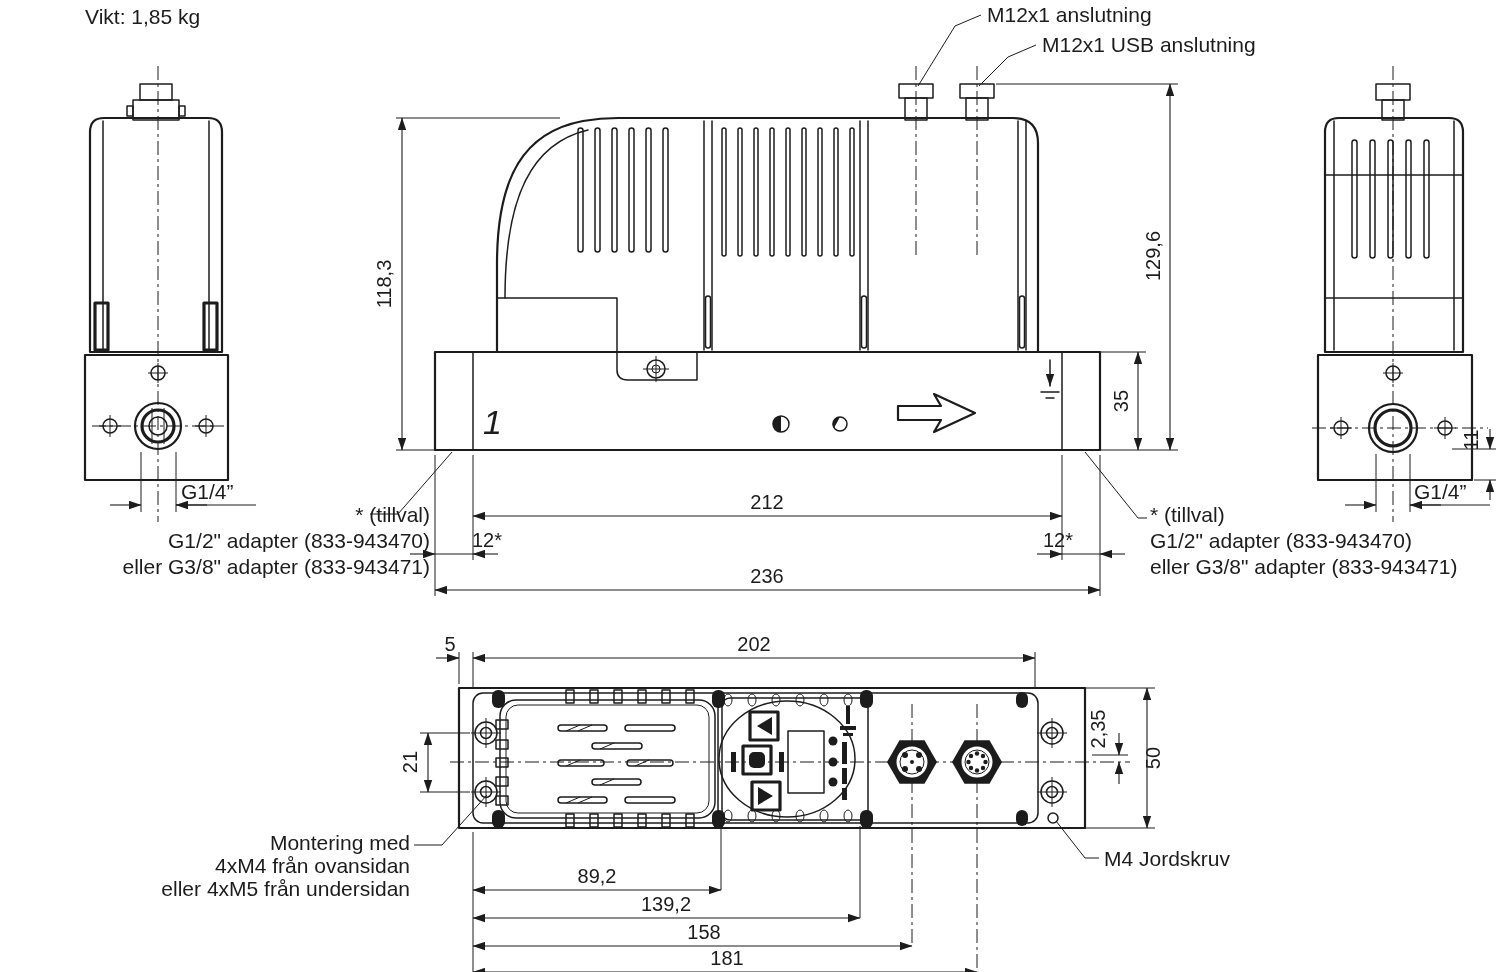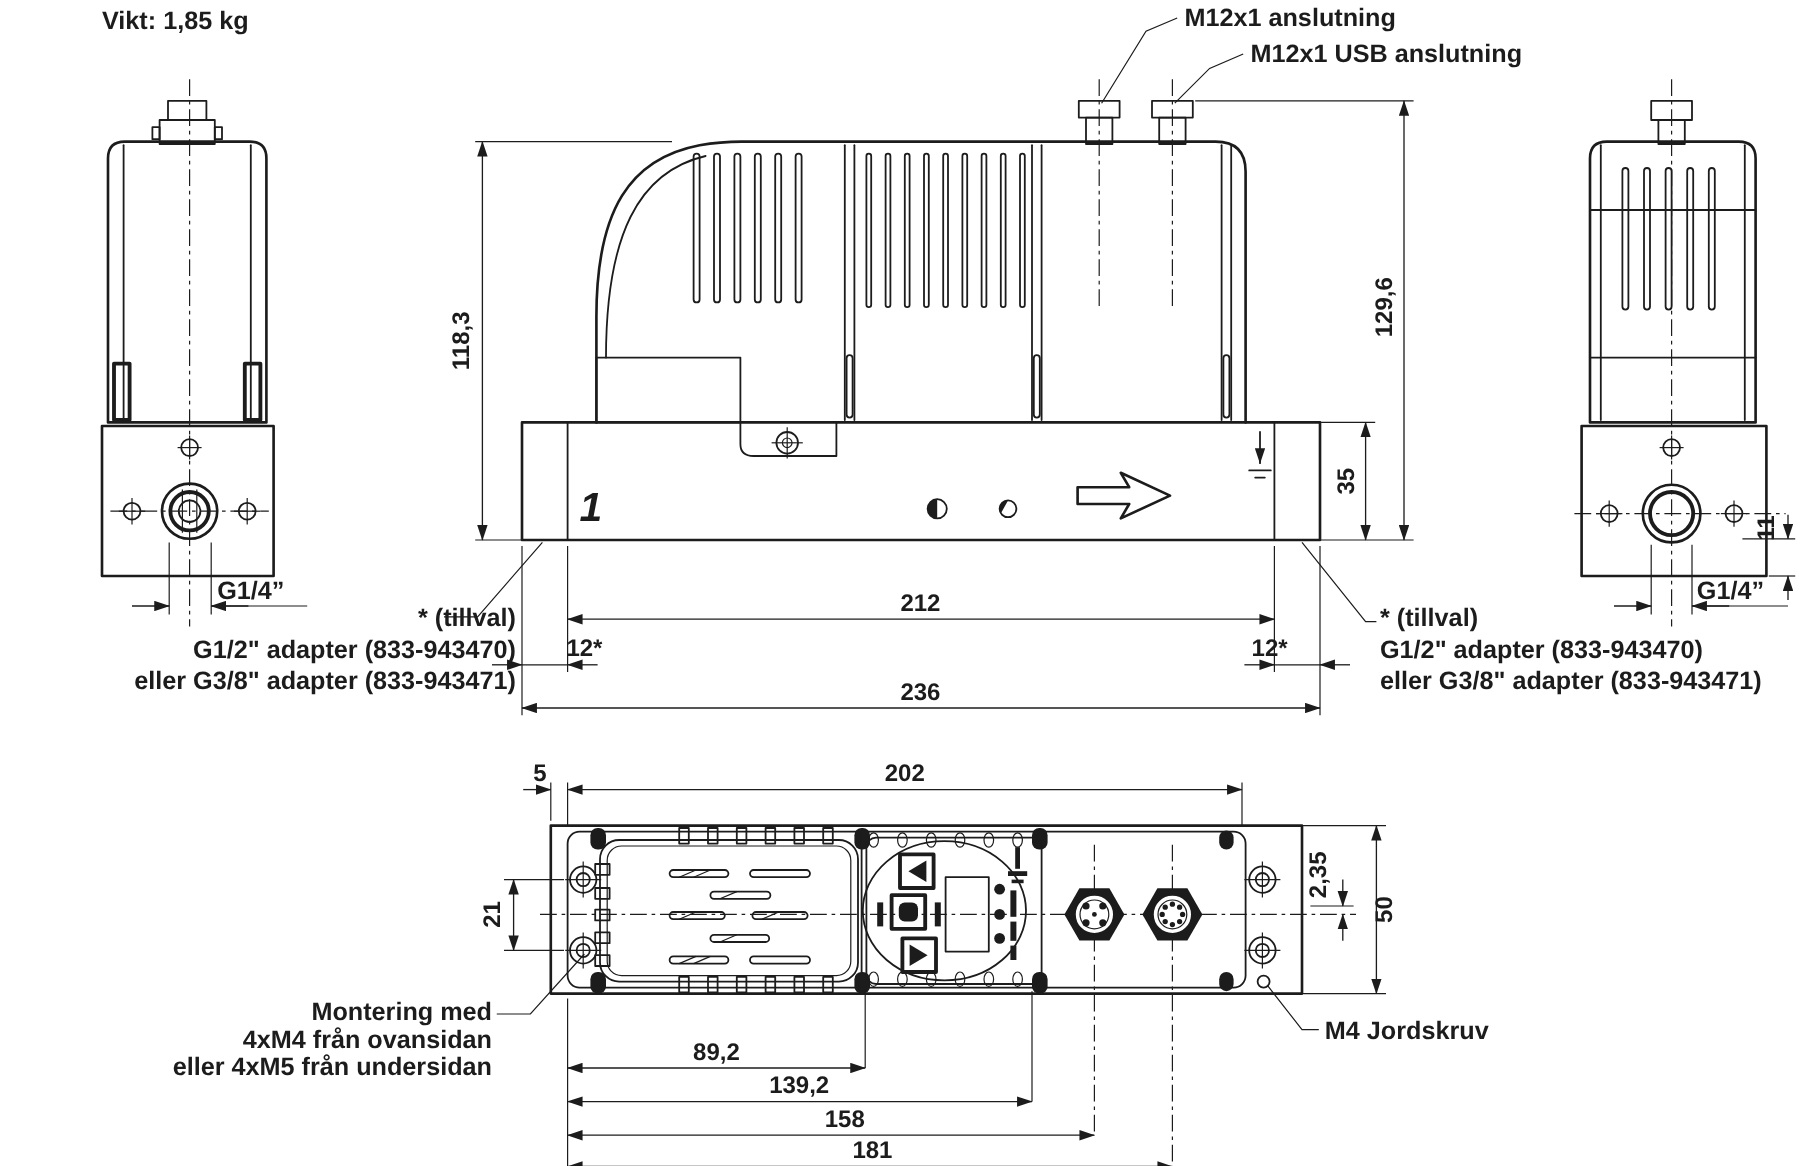--- a/index.html
+++ b/index.html
@@ -1,16 +1,16 @@
 <!DOCTYPE html>
 <html><head>
 <meta charset="utf-8">
 <style>
   html,body{margin:0;padding:0;background:#ffffff;}
-  .stage{width:1500px;height:972px;position:relative;background:#fff;overflow:hidden;font-weight:bold;}
+  .stage{width:1500px;height:972px;position:relative;background:#fff;overflow:hidden;}
   svg{display:block;}
   svg text{font-family:"Liberation Sans","DejaVu Sans",sans-serif;fill:#1c1c1c;}
   .t{font-size:21px;}
   .td{font-size:20px;}
   .marker1{font-size:34px;font-style:italic;}
   .ol{fill:none;stroke:#1c1c1c;stroke-width:2.2;stroke-linejoin:round;stroke-linecap:round;}
   .md{fill:none;stroke:#1c1c1c;stroke-width:1.5;stroke-linejoin:round;stroke-linecap:round;}
   .tk{fill:none;stroke:#1c1c1c;stroke-width:3.2;stroke-linejoin:round;}
   .tn{fill:none;stroke:#1c1c1c;stroke-width:1;}
   .dim{fill:none;stroke:#1c1c1c;stroke-width:1.1;}

